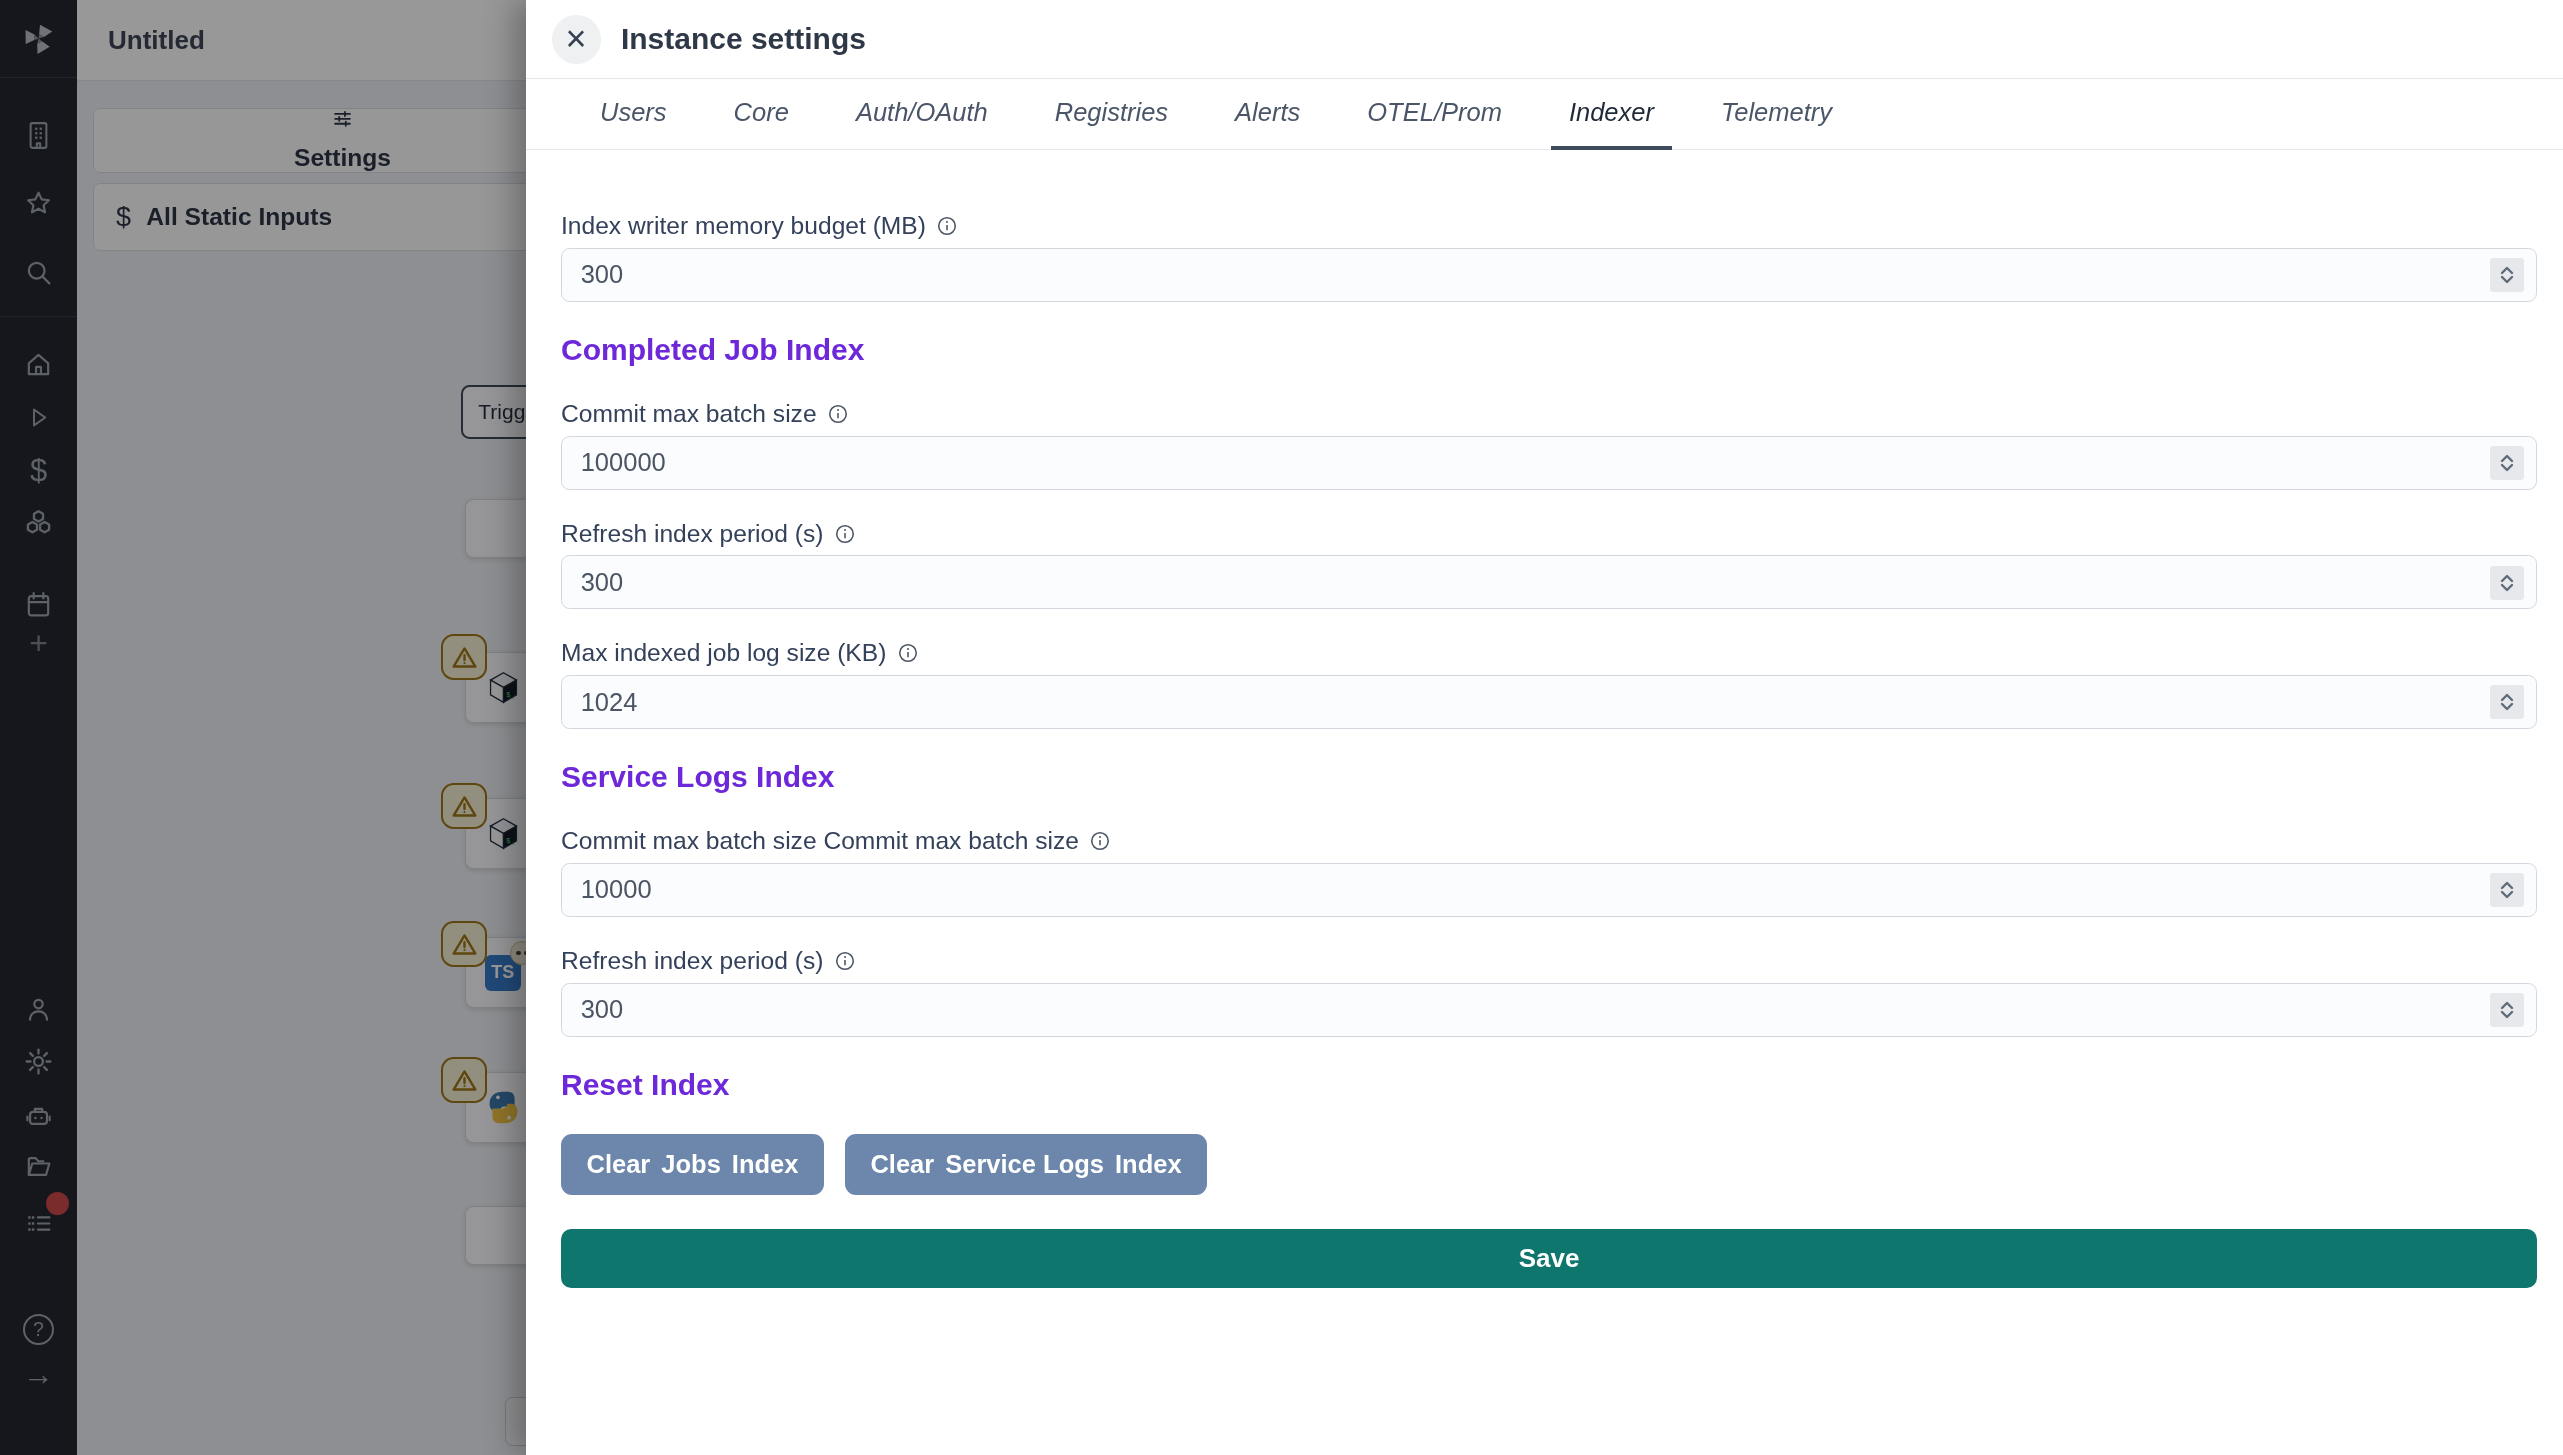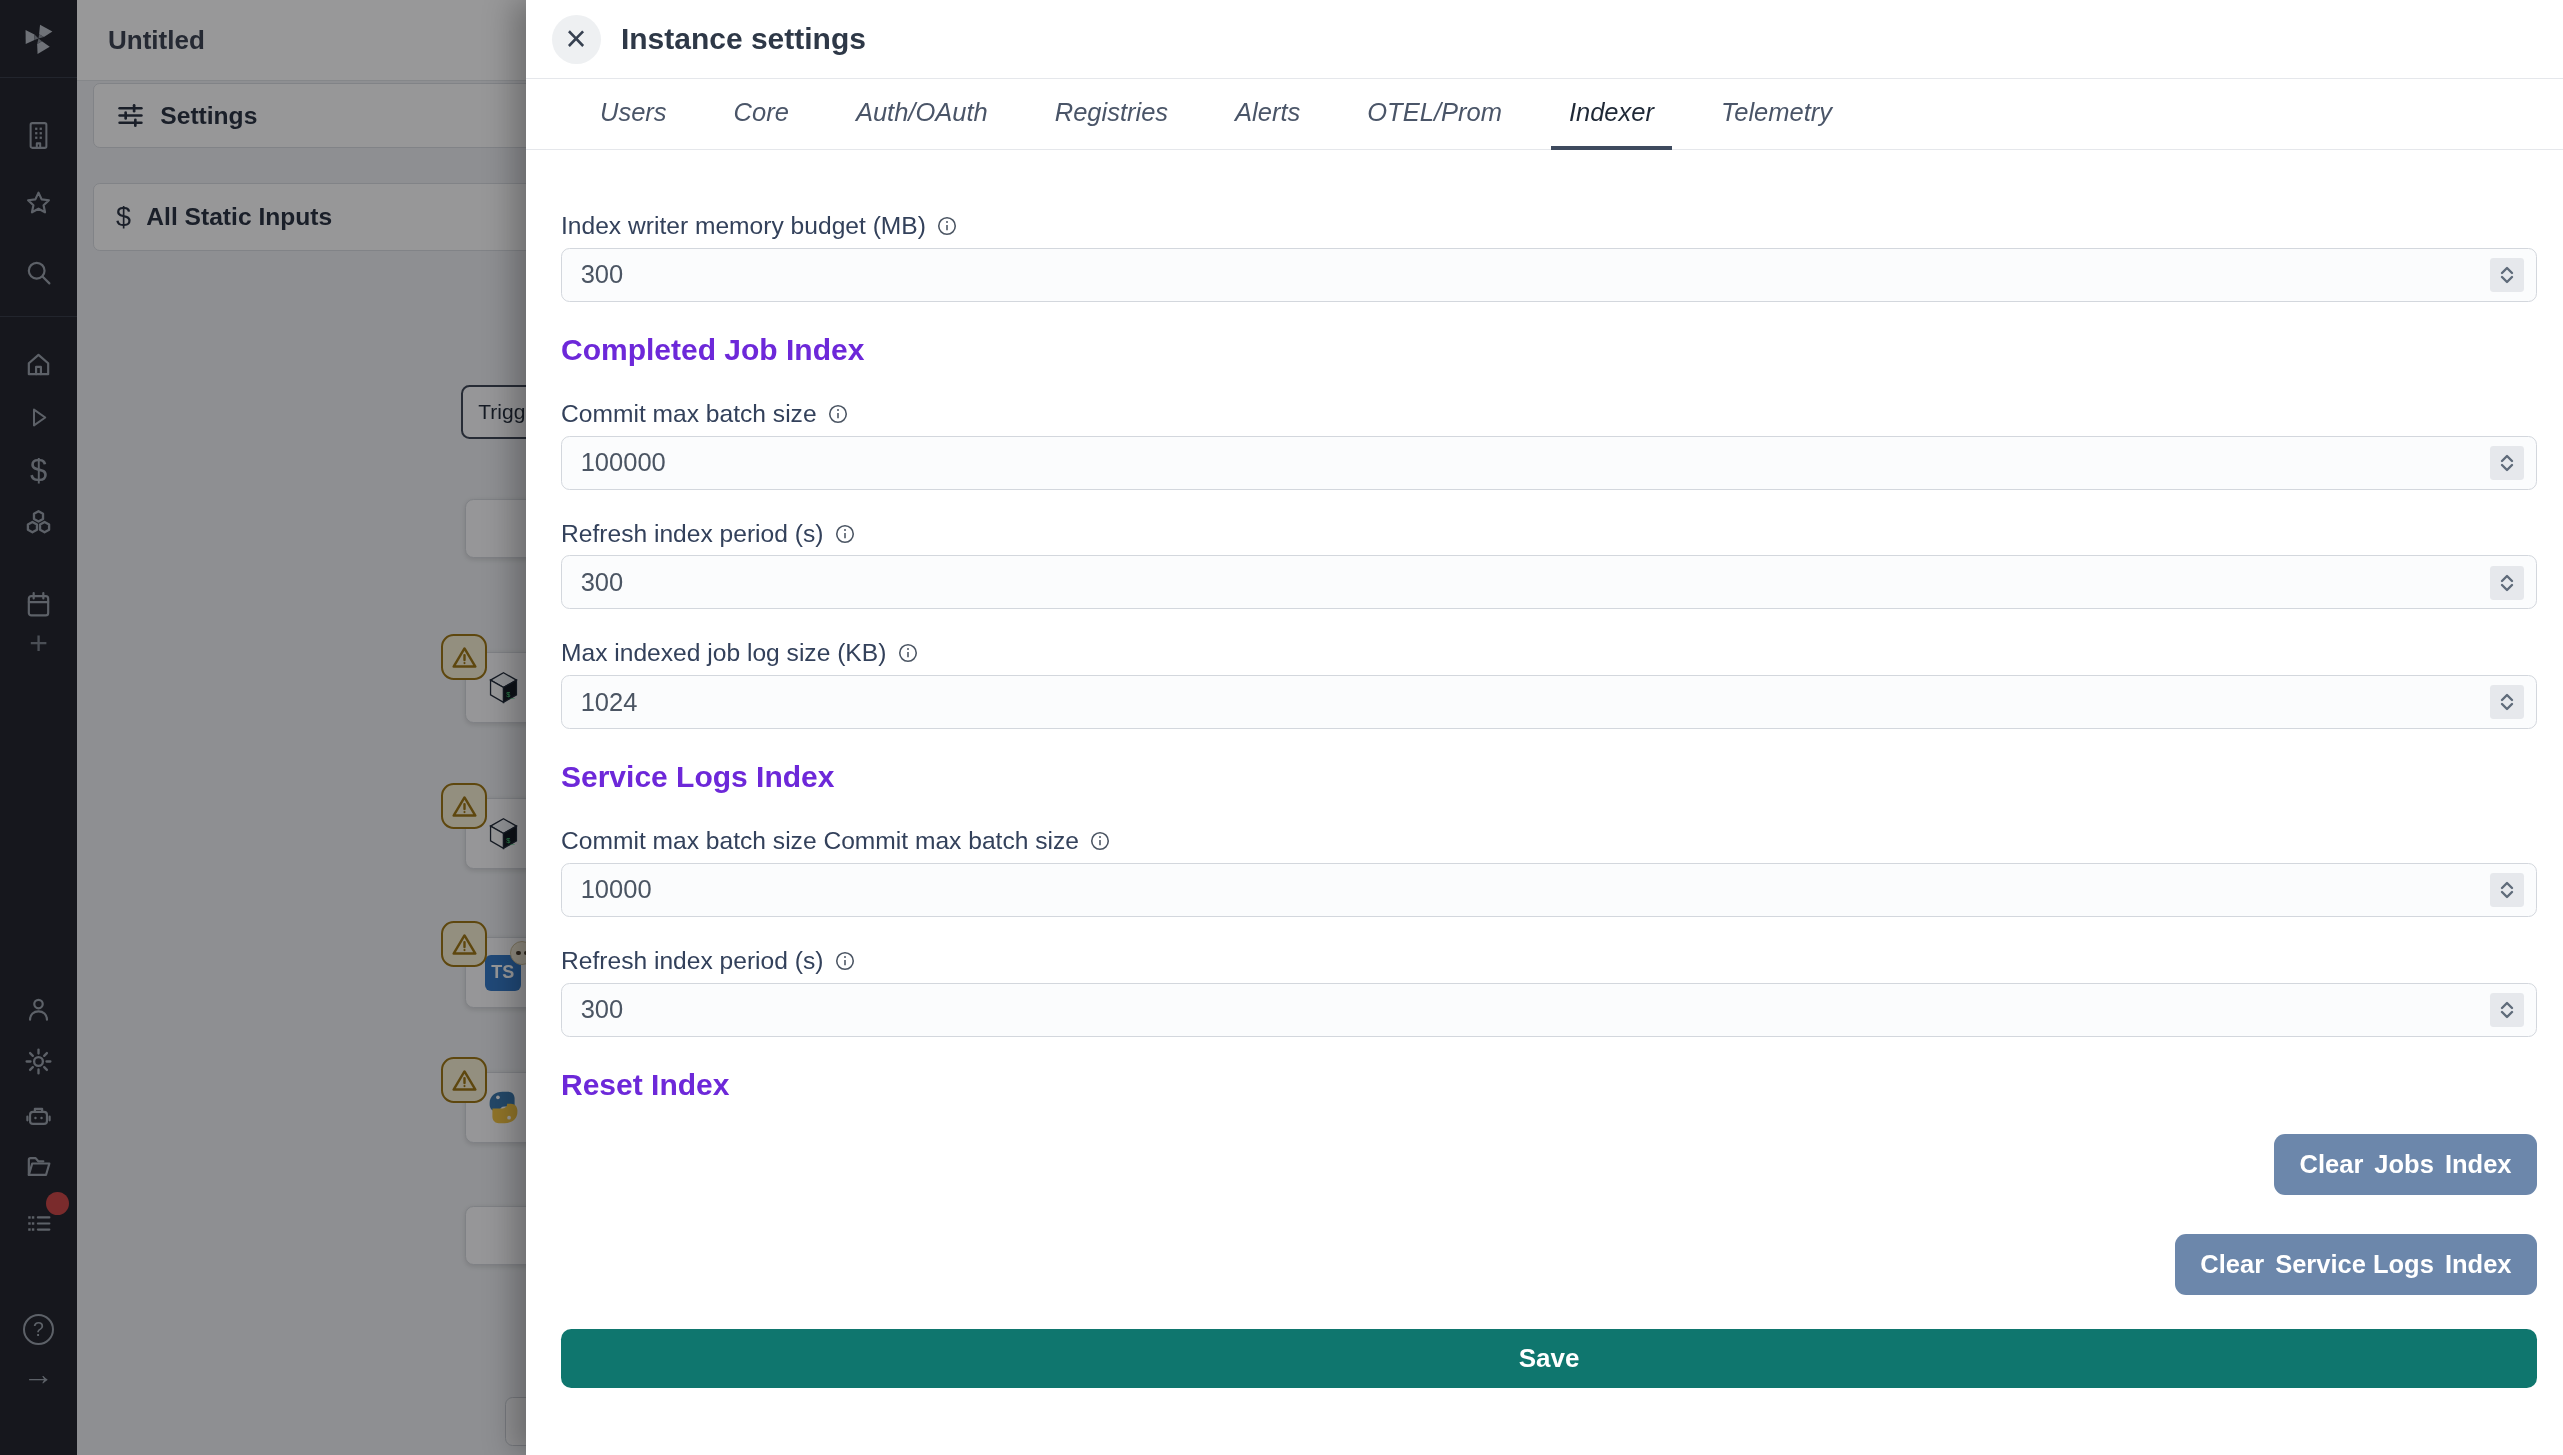--- a/index.html
+++ b/index.html
@@ -103,21 +103,21 @@
   .stepper svg { stroke:#5f6b7a; fill:none; stroke-width:2.4;
     stroke-linecap:round; stroke-linejoin:round; }
   h2.section { font-size:30px; font-weight:700; color:#6d28d9; height:37px;
     margin:0 0 31px 0; line-height:37px; }
   .reset-desc { font-size:25.5px; color:#334155; line-height:32px; margin:0 0 42px 0; }
   .clear-btn { display:inline-flex; align-items:center; gap:11px; height:61px;
     padding:0 25.5px; border:none; border-radius:11px; background:#6c87ab;
     color:#ffffff; font-size:25.5px; font-weight:600; cursor:pointer;
     font-family:"Liberation Sans", sans-serif; }
   .clear-btn b { font-weight:800; }
-  .btn-stack { display:flex; flex-direction:column; align-items:flex-end; gap:39px; }
+  .btn-stack { display:flex; flex-direction:row; align-items:flex-end; gap:21px; }
   .save-btn { width:100%; height:59px; margin-top:34px; border:none;
     border-radius:10.2px; background:#0f766e; color:#ffffff; font-size:26px;
     font-weight:600; cursor:pointer; font-family:"Liberation Sans", sans-serif; }
 </style>
 </head>
 <body>
 
 <div class="app">
 
   <div class="sidebar">
@@ -265,21 +265,21 @@
   <div class="topbar">
     <span class="flow-title">Untitled</span>
     <span class="pencil">
       <svg width="29" height="29" viewBox="0 0 24 24">
         <path d="M4.5 19.5 l1-4 L16 5 l3 3 L8.5 18.5 Z"></path>
           <line x1="14" y1="7" x2="17" y2="10"></line>
       </svg>
     </span>
   </div>
 
-  <div class="menu-row" style="top:83px; height:65px;">
+  <div class="menu-row" style="top:108px; height:65px;flex-direction:column;">
     <svg width="29" height="29" viewBox="0 0 24 24">
       <line x1="3" y1="6" x2="21" y2="6"></line>
         <line x1="15" y1="3.5" x2="15" y2="8.5"></line>
       <line x1="3" y1="12" x2="21" y2="12"></line>
         <line x1="8" y1="9.5" x2="8" y2="14.5"></line>
       <line x1="3" y1="18" x2="21" y2="18"></line>
         <line x1="16" y1="15.5" x2="16" y2="20.5"></line>
     </svg>
     <span>Settings</span>
   </div>

